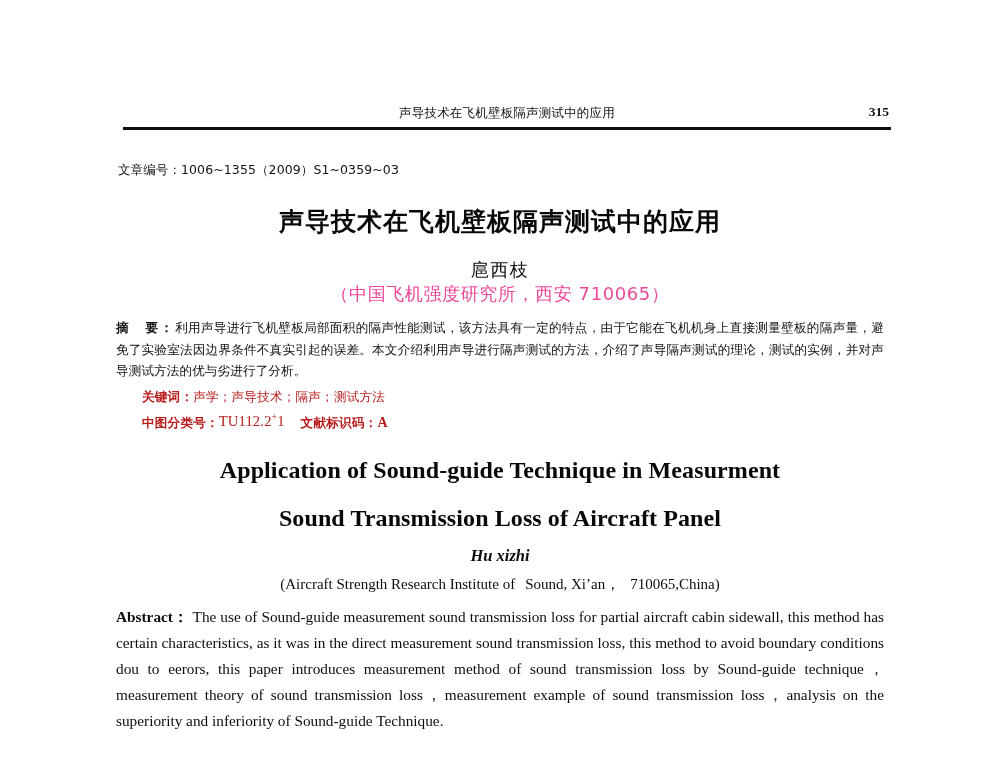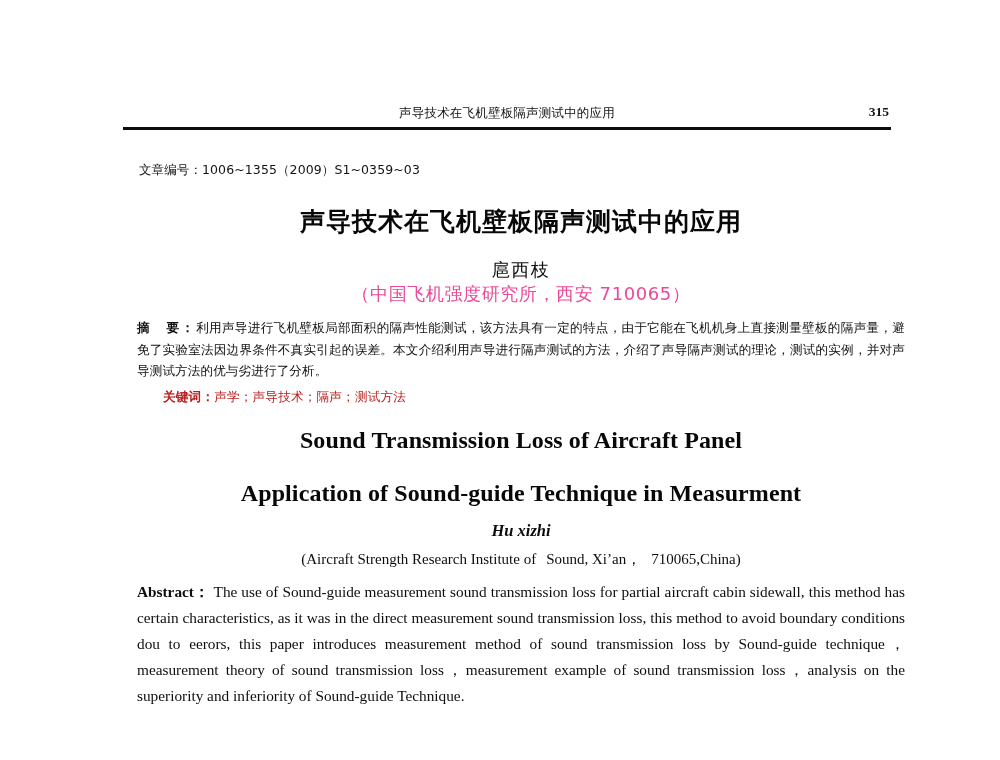--- a/index.html
+++ b/index.html
@@ -55,21 +55,21 @@
     left: 123px;
     top: 127px;
     width: 768px;
     height: 3px;
     background: #0d0d0d;
   }
 
   
   .content {
     position: absolute;
-    left: 137px;
+    left: 116px;
     top: 150px;
     width: 768px;
   }
 
   .article-no {
     font-family: "DejaVu Sans", "Liberation Sans", sans-serif;
     font-size: 12.5px;
     margin-top: 12px;
     margin-left: 2px;
     letter-spacing: 0.1px;
@@ -207,23 +207,26 @@
     <div class="cn-affil">（中国飞机强度研究所，西安 710065）</div>
 
     <div class="cn-abstract">
       <span class="lead">摘　要：</span><span>利用声导进行飞机壁板局部面积的隔声性能测试，该方法具有一定的特点，由于它能在飞机机身上直接测量壁板的隔声量，避免了实验室法因边界条件不真实引起的误差。本文介绍利用声导进行隔声测试的方法，介绍了声导隔声测试的理论，测试的实例，并对声导测试方法的优与劣进行了分析。</span>
     </div>
 
     <div class="cn-keywords">
       <span class="lead">关键词：</span><span>声学；声导技术；隔声；测试方法</span>
     </div>
 
-
+    <div class="cn-clc">
+      <span class="lead">中图分类号：</span><span class="clc-code"><span>TU112.2</span><sup>+</sup><span>1</span></span><span class="clc-gap"></span><span class="lead">文献标识码：</span><span class="clc-val">A</span>
+    </div>
+
+    <div class="en-title l1">Application of Sound-guide Technique in Measurment</div>
     <div class="en-title l2">Sound Transmission Loss of Aircraft Panel</div>
-    <div class="en-title l1">Application of Sound-guide Technique in Measurment</div>
 
     <div class="en-author">Hu xizhi</div>
 
     <div class="en-affil">
       <span>(Aircraft Strength Research Institute of</span><span class="wide"></span><span>Sound, Xi’an，</span><span class="wide"></span><span>710065,China)</span>
     </div>
 
     <div class="en-abstract">
       <span class="lead">Abstract：</span>&nbsp;<span>The use of Sound-guide measurement sound transmission loss for partial aircraft cabin sidewall, this method has certain characteristics, as it was in the direct measurement sound transmission loss, this method to avoid boundary conditions dou to eerors, this paper introduces measurement method of sound transmission loss by Sound-guide technique，measurement theory of sound transmission loss，measurement example of sound transmission loss，analysis on the superiority and inferiority of Sound-guide Technique.</span>
     </div>

